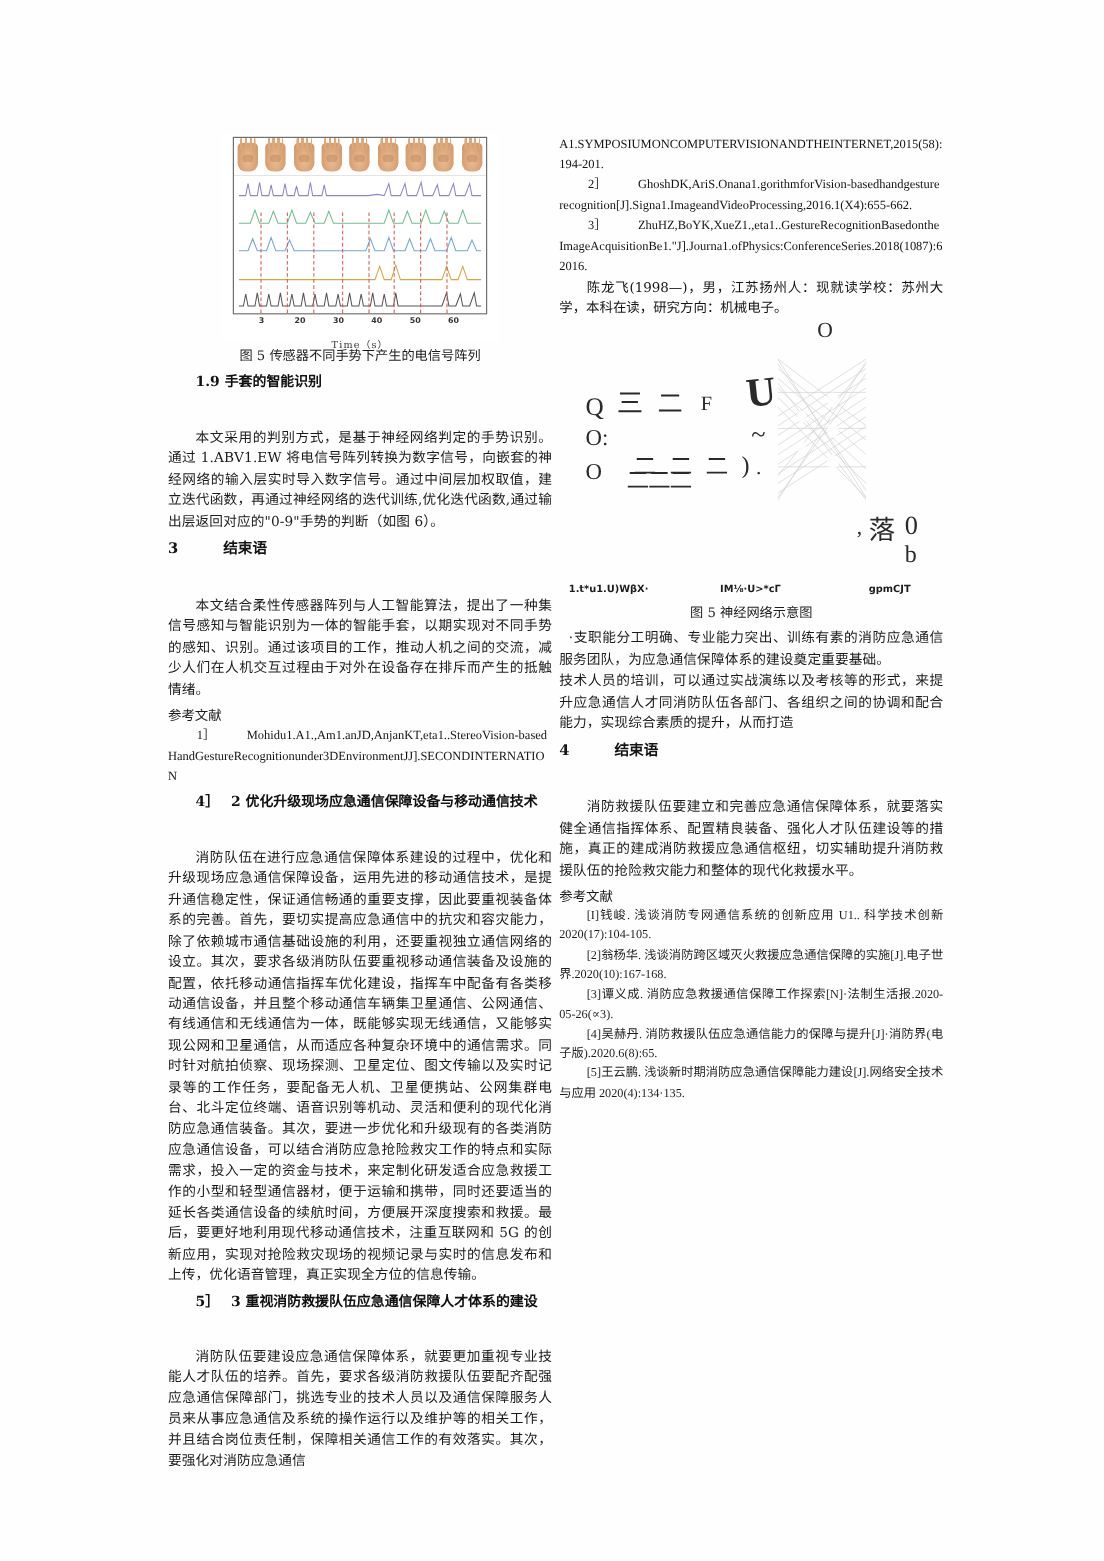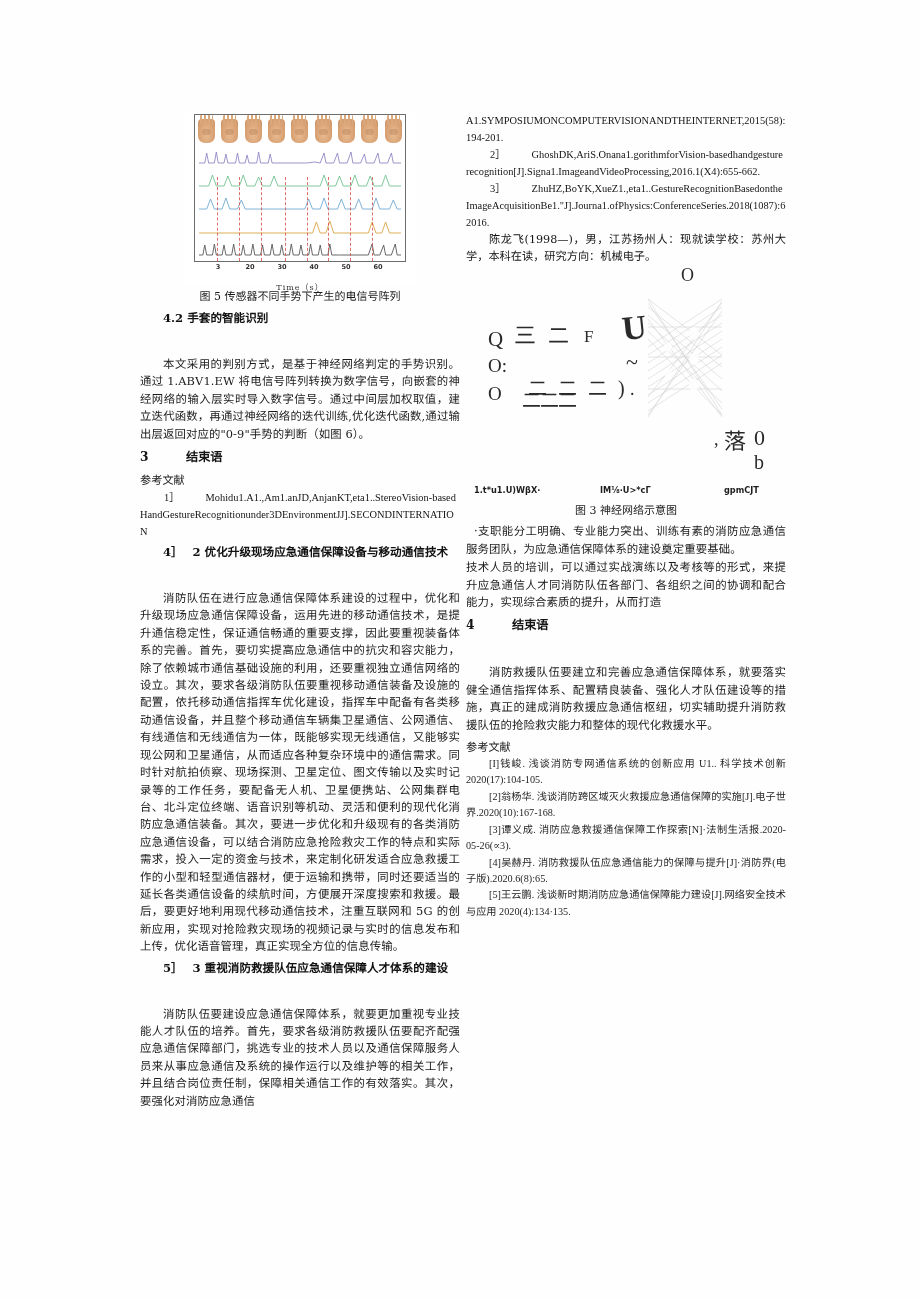--- a/index.html
+++ b/index.html
@@ -322,24 +322,25 @@
           <span style="left:88px;">30</span>
           <span style="left:120px;">40</span>
           <span style="left:152px;">50</span>
           <span style="left:184px;">60</span>
         </div>
         <div class="fig5-xlabel">Time（s）</div>
       </div>
     </div>
     <div class="figcap">图 5 传感器不同手势下产生的电信号阵列</div>
 
-    <div class="heading indent">4.2 手套的智能识别</div>
+    <div class="heading indent">1.9 手套的智能识别</div>
     <p class="p cn indent">本文采用的判别方式，是基于神经网络判定的手势识别。通过 1.ABV1.EW 将电信号阵列转换为数字信号，向嵌套的神经网络的输入层实时导入数字信号。通过中间层加权取值，建立迭代函数，再通过神经网络的迭代训练,优化迭代函数,通过输出层返回对应的"0-9"手势的判断（如图 6）。</p>
 
     <div class="sec-head"><span class="num">3</span><span>结束语</span></div>
+    <p class="p cn indent">本文结合柔性传感器阵列与人工智能算法，提出了一种集信号感知与智能识别为一体的智能手套，以期实现对不同手势的感知、识别。通过该项目的工作，推动人机之间的交流，减少人们在人机交互过程由于对外在设备存在排斥而产生的抵触情绪。</p>
 
     <div class="ref-head">参考文献</div>
     <p class="ref-en"><span class="lead tag">1］</span><span class="gap"></span><span>Mohidu1.A1.,Am1.anJD,AnjanKT,eta1..StereoVision-basedHandGestureRecognitionunder3DEnvironmentJJ].SECONDINTERNATION</span></p>
 
 
     <div class="heading indent">4］　  2 优化升级现场应急通信保障设备与移动通信技术</div>
     <p class="p cn indent">消防队伍在进行应急通信保障体系建设的过程中，优化和升级现场应急通信保障设备，运用先进的移动通信技术，是提升通信稳定性，保证通信畅通的重要支撑，因此要重视装备体系的完善。首先，要切实提高应急通信中的抗灾和容灾能力，除了依赖城市通信基础设施的利用，还要重视独立通信网络的设立。其次，要求各级消防队伍要重视移动通信装备及设施的配置，依托移动通信指挥车优化建设，指挥车中配备有各类移动通信设备，并且整个移动通信车辆集卫星通信、公网通信、有线通信和无线通信为一体，既能够实现无线通信，又能够实现公网和卫星通信，从而适应各种复杂环境中的通信需求。同时针对航拍侦察、现场探测、卫星定位、图文传输以及实时记录等的工作任务，要配备无人机、卫星便携站、公网集群电台、北斗定位终端、语音识别等机动、灵活和便利的现代化消防应急通信装备。其次，要进一步优化和升级现有的各类消防应急通信设备，可以结合消防应急抢险救灾工作的特点和实际需求，投入一定的资金与技术，来定制化研发适合应急救援工作的小型和轻型通信器材，便于运输和携带，同时还要适当的延长各类通信设备的续航时间，方便展开深度搜索和救援。最后，要更好地利用现代移动通信技术，注重互联网和 5G 的创新应用，实现对抢险救灾现场的视频记录与实时的信息发布和上传，优化语音管理，真正实现全方位的信息传输。</p>
 
     <div class="heading indent">5］　  3 重视消防救援队伍应急通信保障人才体系的建设</div>
     <p class="p cn indent">消防队伍要建设应急通信保障体系，就要更加重视专业技能人才队伍的培养。首先，要求各级消防救援队伍要配齐配强应急通信保障部门，挑选专业的技术人员以及通信保障服务人员来从事应急通信及系统的操作运行以及维护等的相关工作，并且结合岗位责任制，保障相关通信工作的有效落实。其次，要强化对消防应急通信</p>
@@ -417,21 +418,21 @@
         <span class="glyph" style="left:258px; top:146px; font-size:22px;">落</span>
         <span class="glyph" style="left:288px; top:148px; font-size:22px;">0</span>
         <span class="glyph" style="left:288px; top:174px; font-size:20px;">b</span>
       </div>
 
       <div class="fig6-labels">
         <span style="left:8px;text-align:center;">1.t*u1.U)WβX·</span>
         <span style="left:134px;">IM⅛·U&gt;*cΓ</span>
         <span style="left:258px;">gpmCJT</span>
       </div>
-      <div class="figcap">图 3 神经网络示意图</div>
+      <div class="figcap">图 5 神经网络示意图</div>
     </div>
 
     <p class="p cn bullet-line">·支职能分工明确、专业能力突出、训练有素的消防应急通信服务团队，为应急通信保障体系的建设奠定重要基础。</p>
     <p class="p cn">技术人员的培训，可以通过实战演练以及考核等的形式，来提升应急通信人才同消防队伍各部门、各组织之间的协调和配合能力，实现综合素质的提升，从而打造</p>
 
     <div class="sec-head"><span class="num">4</span><span>结束语</span></div>
     <p class="p cn indent">消防救援队伍要建立和完善应急通信保障体系，就要落实健全通信指挥体系、配置精良装备、强化人才队伍建设等的措施，真正的建成消防救援应急通信枢纽，切实辅助提升消防救援队伍的抢险救灾能力和整体的现代化救援水平。</p>
 
     <div class="ref-head">参考文献</div>
     <p class="ref" style="text-indent:23px;">[I]钱峻. 浅谈消防专网通信系统的创新应用 U1.. 科学技术创新 2020(17):104-105.</p>

